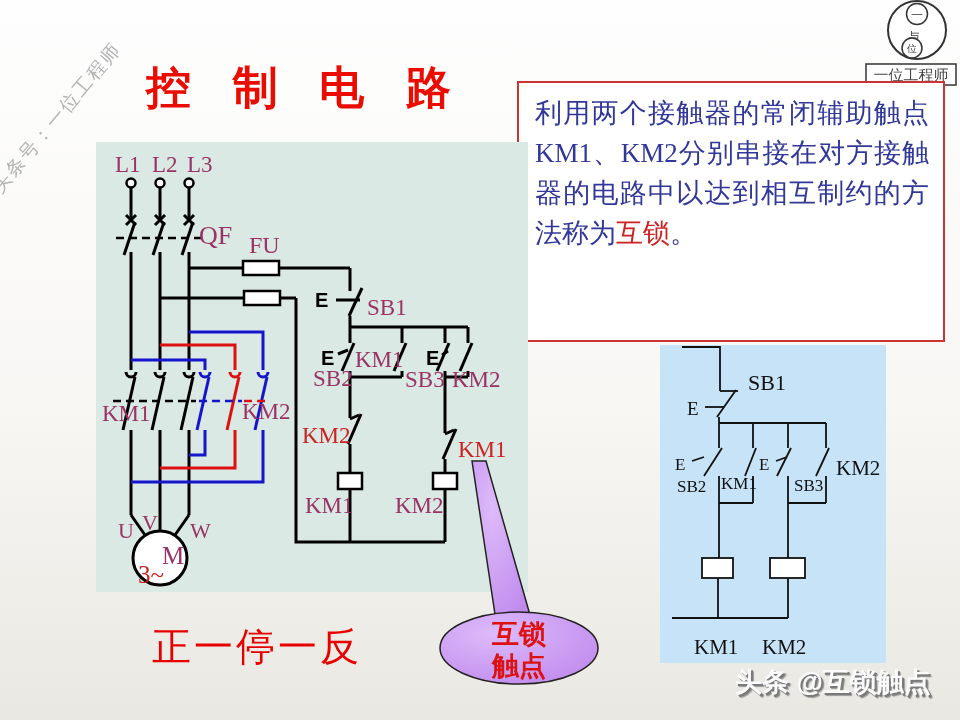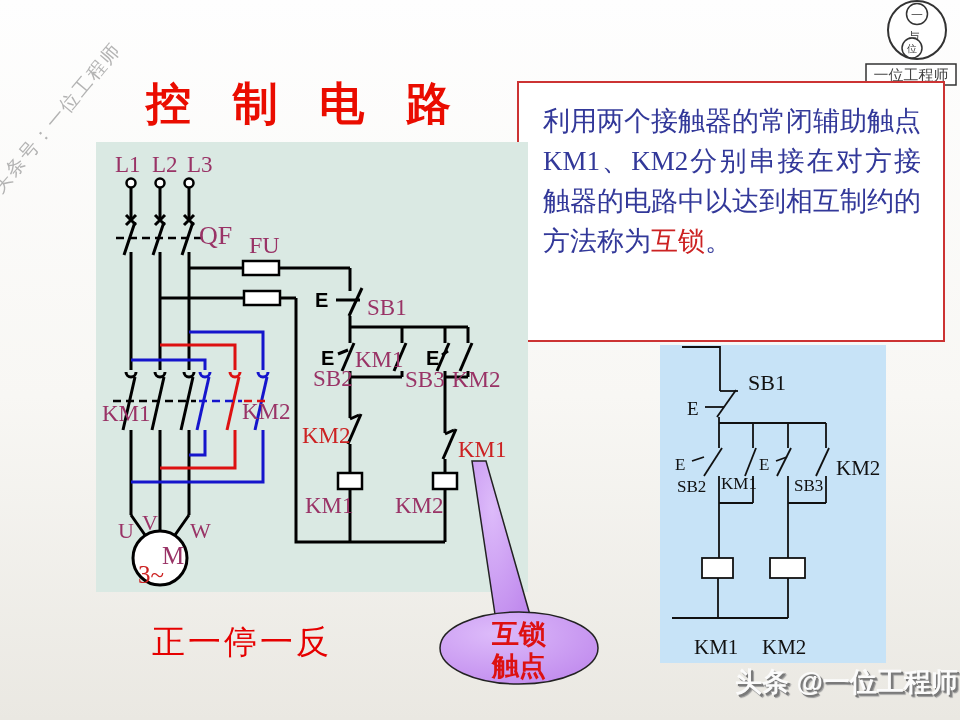--- a/index.html
+++ b/index.html
@@ -2,31 +2,31 @@
 <html><head>
 <meta charset="utf-8">
 <style>
   html,body{margin:0;padding:0;background:#888;}
   .slide{position:relative;width:960px;height:720px;overflow:hidden;
     background:linear-gradient(180deg,#fefefe 0%,#f8f7f4 55%,#eae8e2 100%);
     font-family:"Liberation Serif",serif;}
   .abs{position:absolute;}
   .wm-diag{left:-14px;top:182px;transform:rotate(-50deg);transform-origin:0 0;
     color:#b3b3b3;font-size:19px;letter-spacing:2px;font-family:"Liberation Sans",sans-serif;}
-  .title{left:146px;top:74px;font-size:45px;font-weight:bold;color:#ea0c00;
+  .title{left:146px;top:58px;font-size:45px;font-weight:bold;color:#ea0c00;
     letter-spacing:13px;font-family:"DejaVu Sans",sans-serif;}
   .infobox{left:517px;top:81px;width:428px;height:261px;background:#ffffff;
     border:2px solid #cc3333;box-sizing:border-box;padding:6px 10px 0 12px;
     font-size:27px;line-height:40px;color:#323899;text-align:justify;}
-  .infobox p{margin:12px;}
+  .infobox p{margin:4px;}
   .infobox p + p{margin-top:13px;}
   .hl{color:#cc2222;}
   .maindiag{left:96px;top:142px;width:432px;height:450px;background:#dae9e3;}
   .subdiag{left:660px;top:345px;width:226px;height:318px;background:#c7e3f7;}
-  .caption{left:152px;top:620px;font-size:33px;color:#e60000;letter-spacing:3px;}
+  .caption{left:152px;top:620px;font-size:39px;color:#e60000;letter-spacing:3px;}
   .wm-bottom{left:735px;top:664px;font-size:27px;font-weight:bold;color:#fbfbfb;
     font-family:"Liberation Sans",sans-serif;
     text-shadow:2px 2px 0 #7a7a7a,3px 3px 1px #9a9a9a;}
   .callout{left:430px;top:455px;width:180px;height:240px;}
   .logo{left:862px;top:0px;width:98px;height:92px;}
   svg{display:block;}
   text{font-family:"Liberation Serif",serif;}
   .sans{font-family:"Liberation Sans",sans-serif;}
 </style>
 </head>
@@ -242,15 +242,15 @@
       </radialGradient>
     </defs>
     <polygon points="42,6 56,6 100,160 66,166" fill="url(#calloutGrad)" stroke="#222" stroke-width="1.5"></polygon>
     <ellipse cx="89" cy="193" rx="79" ry="36" fill="url(#calloutGrad)" stroke="#222" stroke-width="1.5"></ellipse>
     <text x="89" y="188" font-size="27" font-weight="bold" fill="#dd1111" text-anchor="middle">互锁</text>
     <text x="89" y="220" font-size="27" font-weight="bold" fill="#dd1111" text-anchor="middle">触点</text>
   </svg>
 
   <div class="abs caption">正一停一反</div>
 
-  <div class="abs wm-bottom">头条 @一位工程师</div>
+  <div class="abs wm-bottom">头条 @互锁触点</div>
 
 </div>
 
 </body></html>

